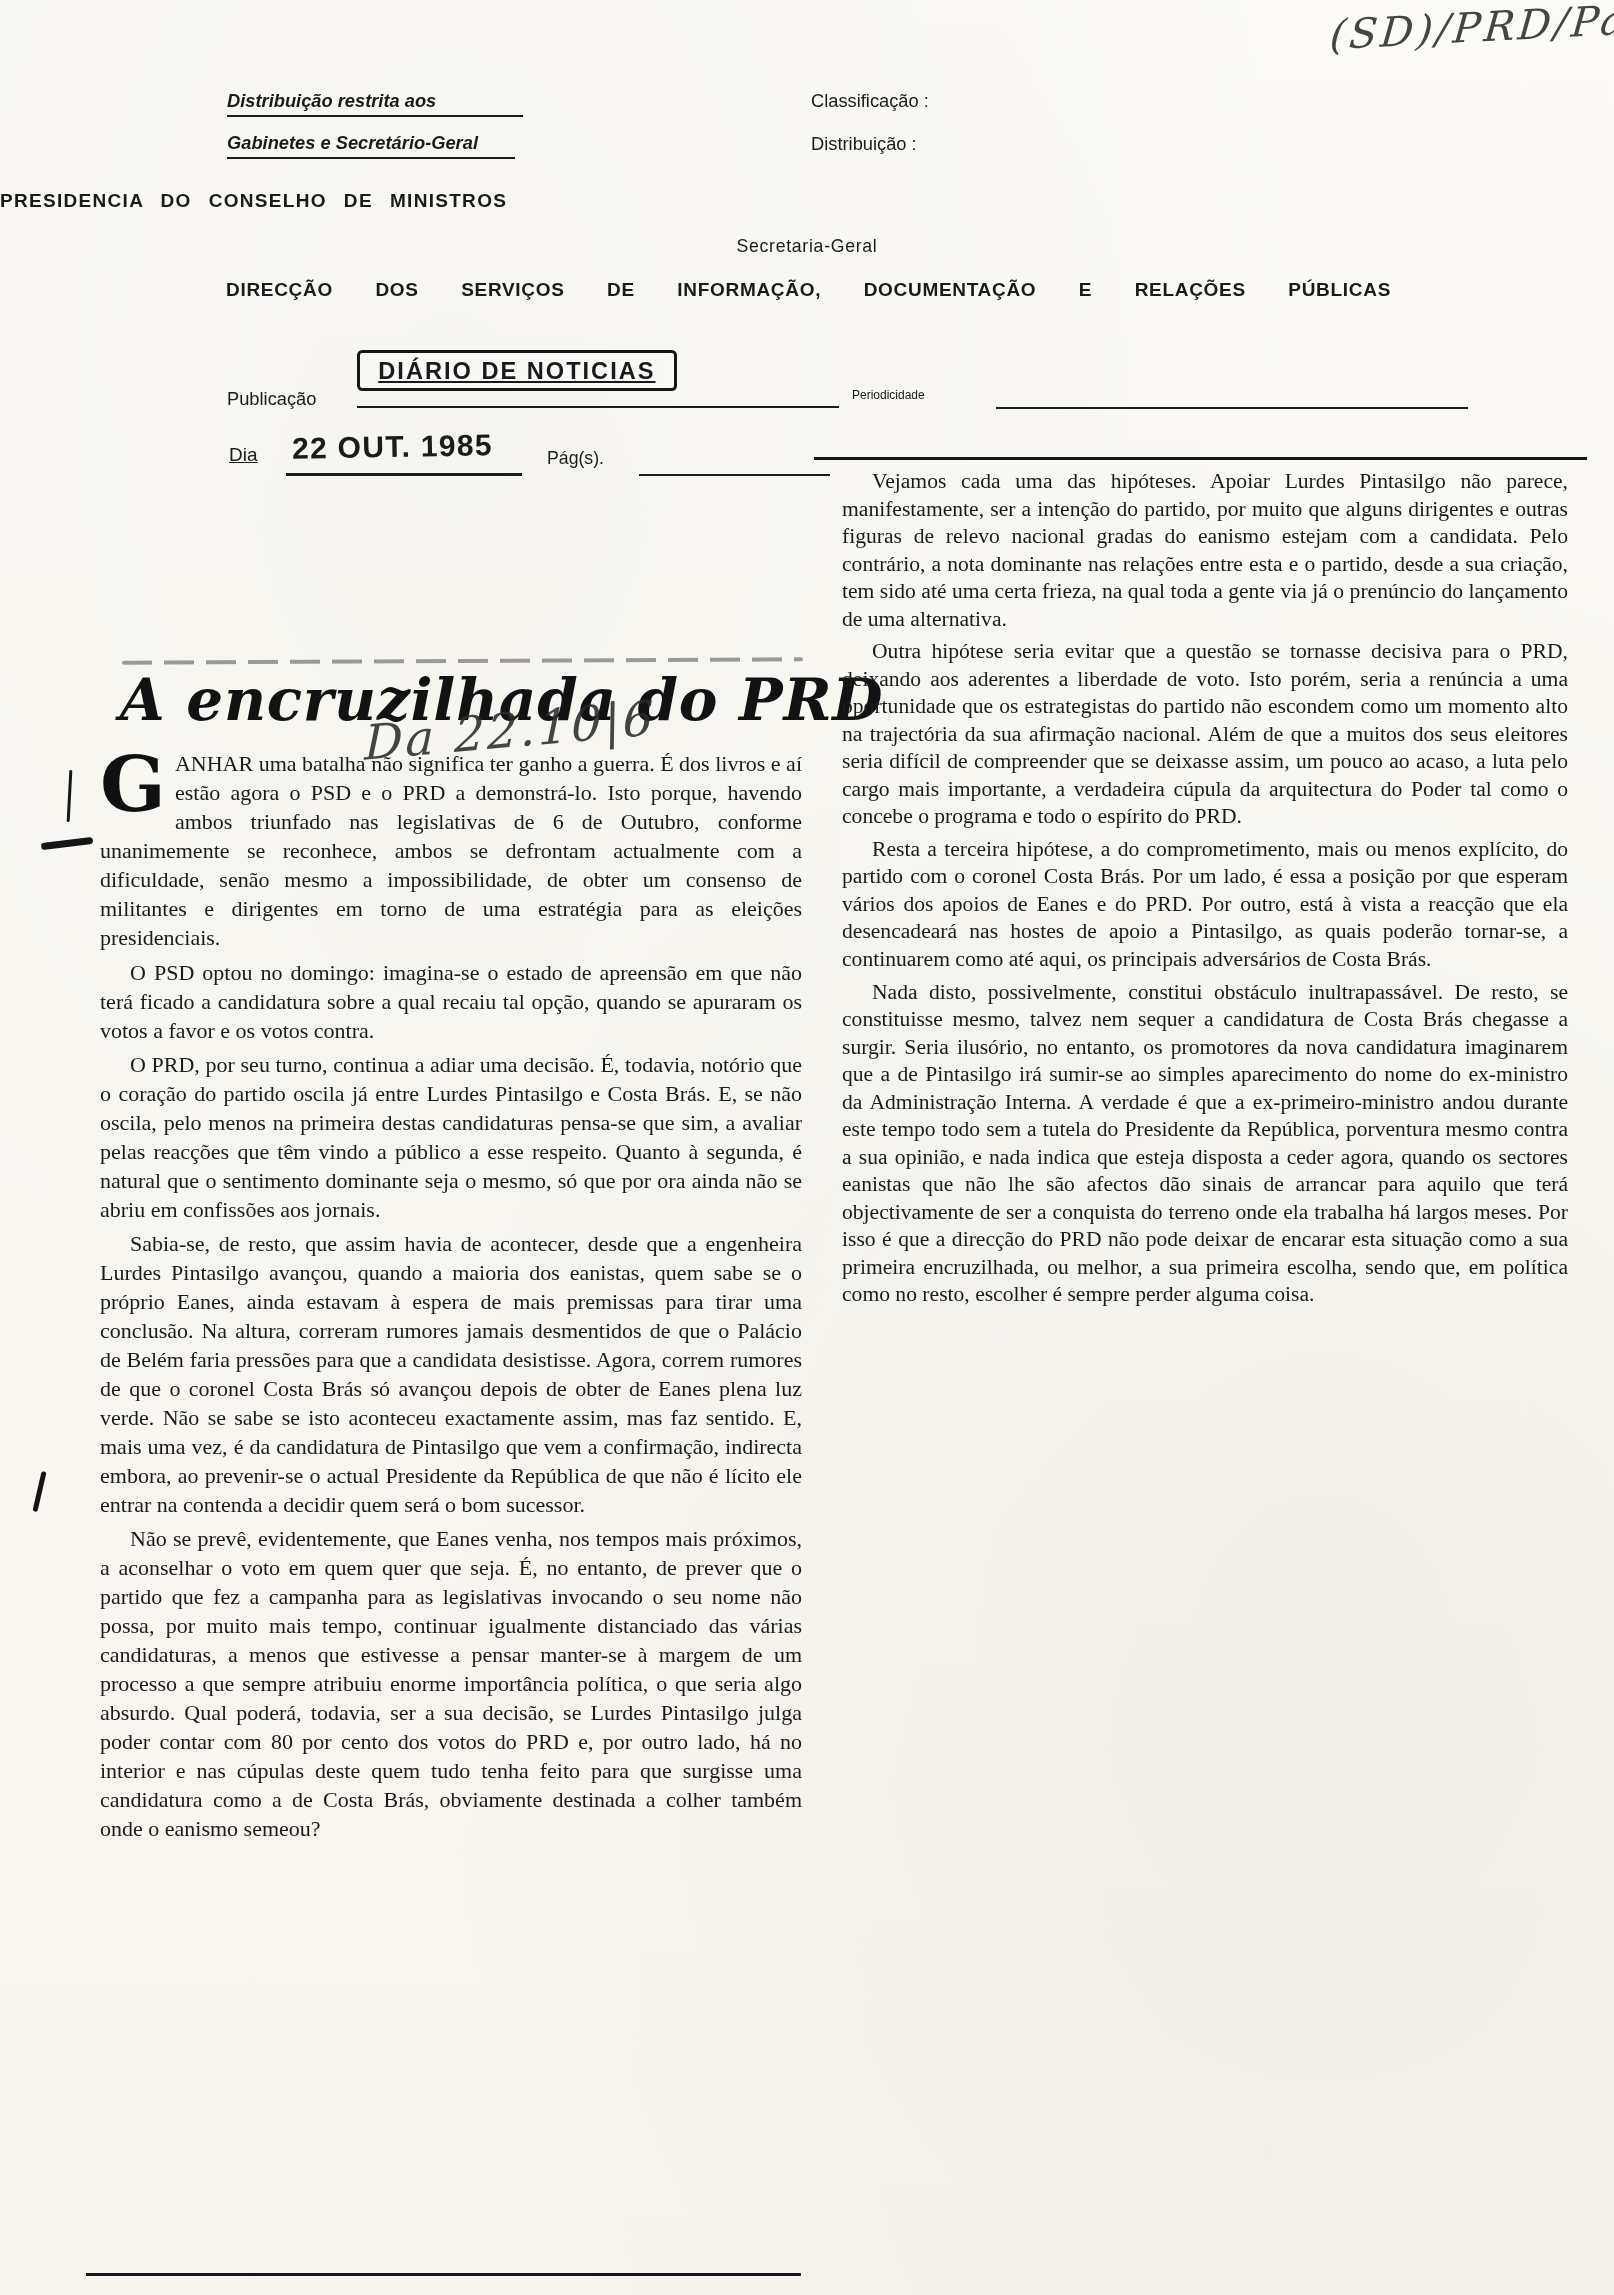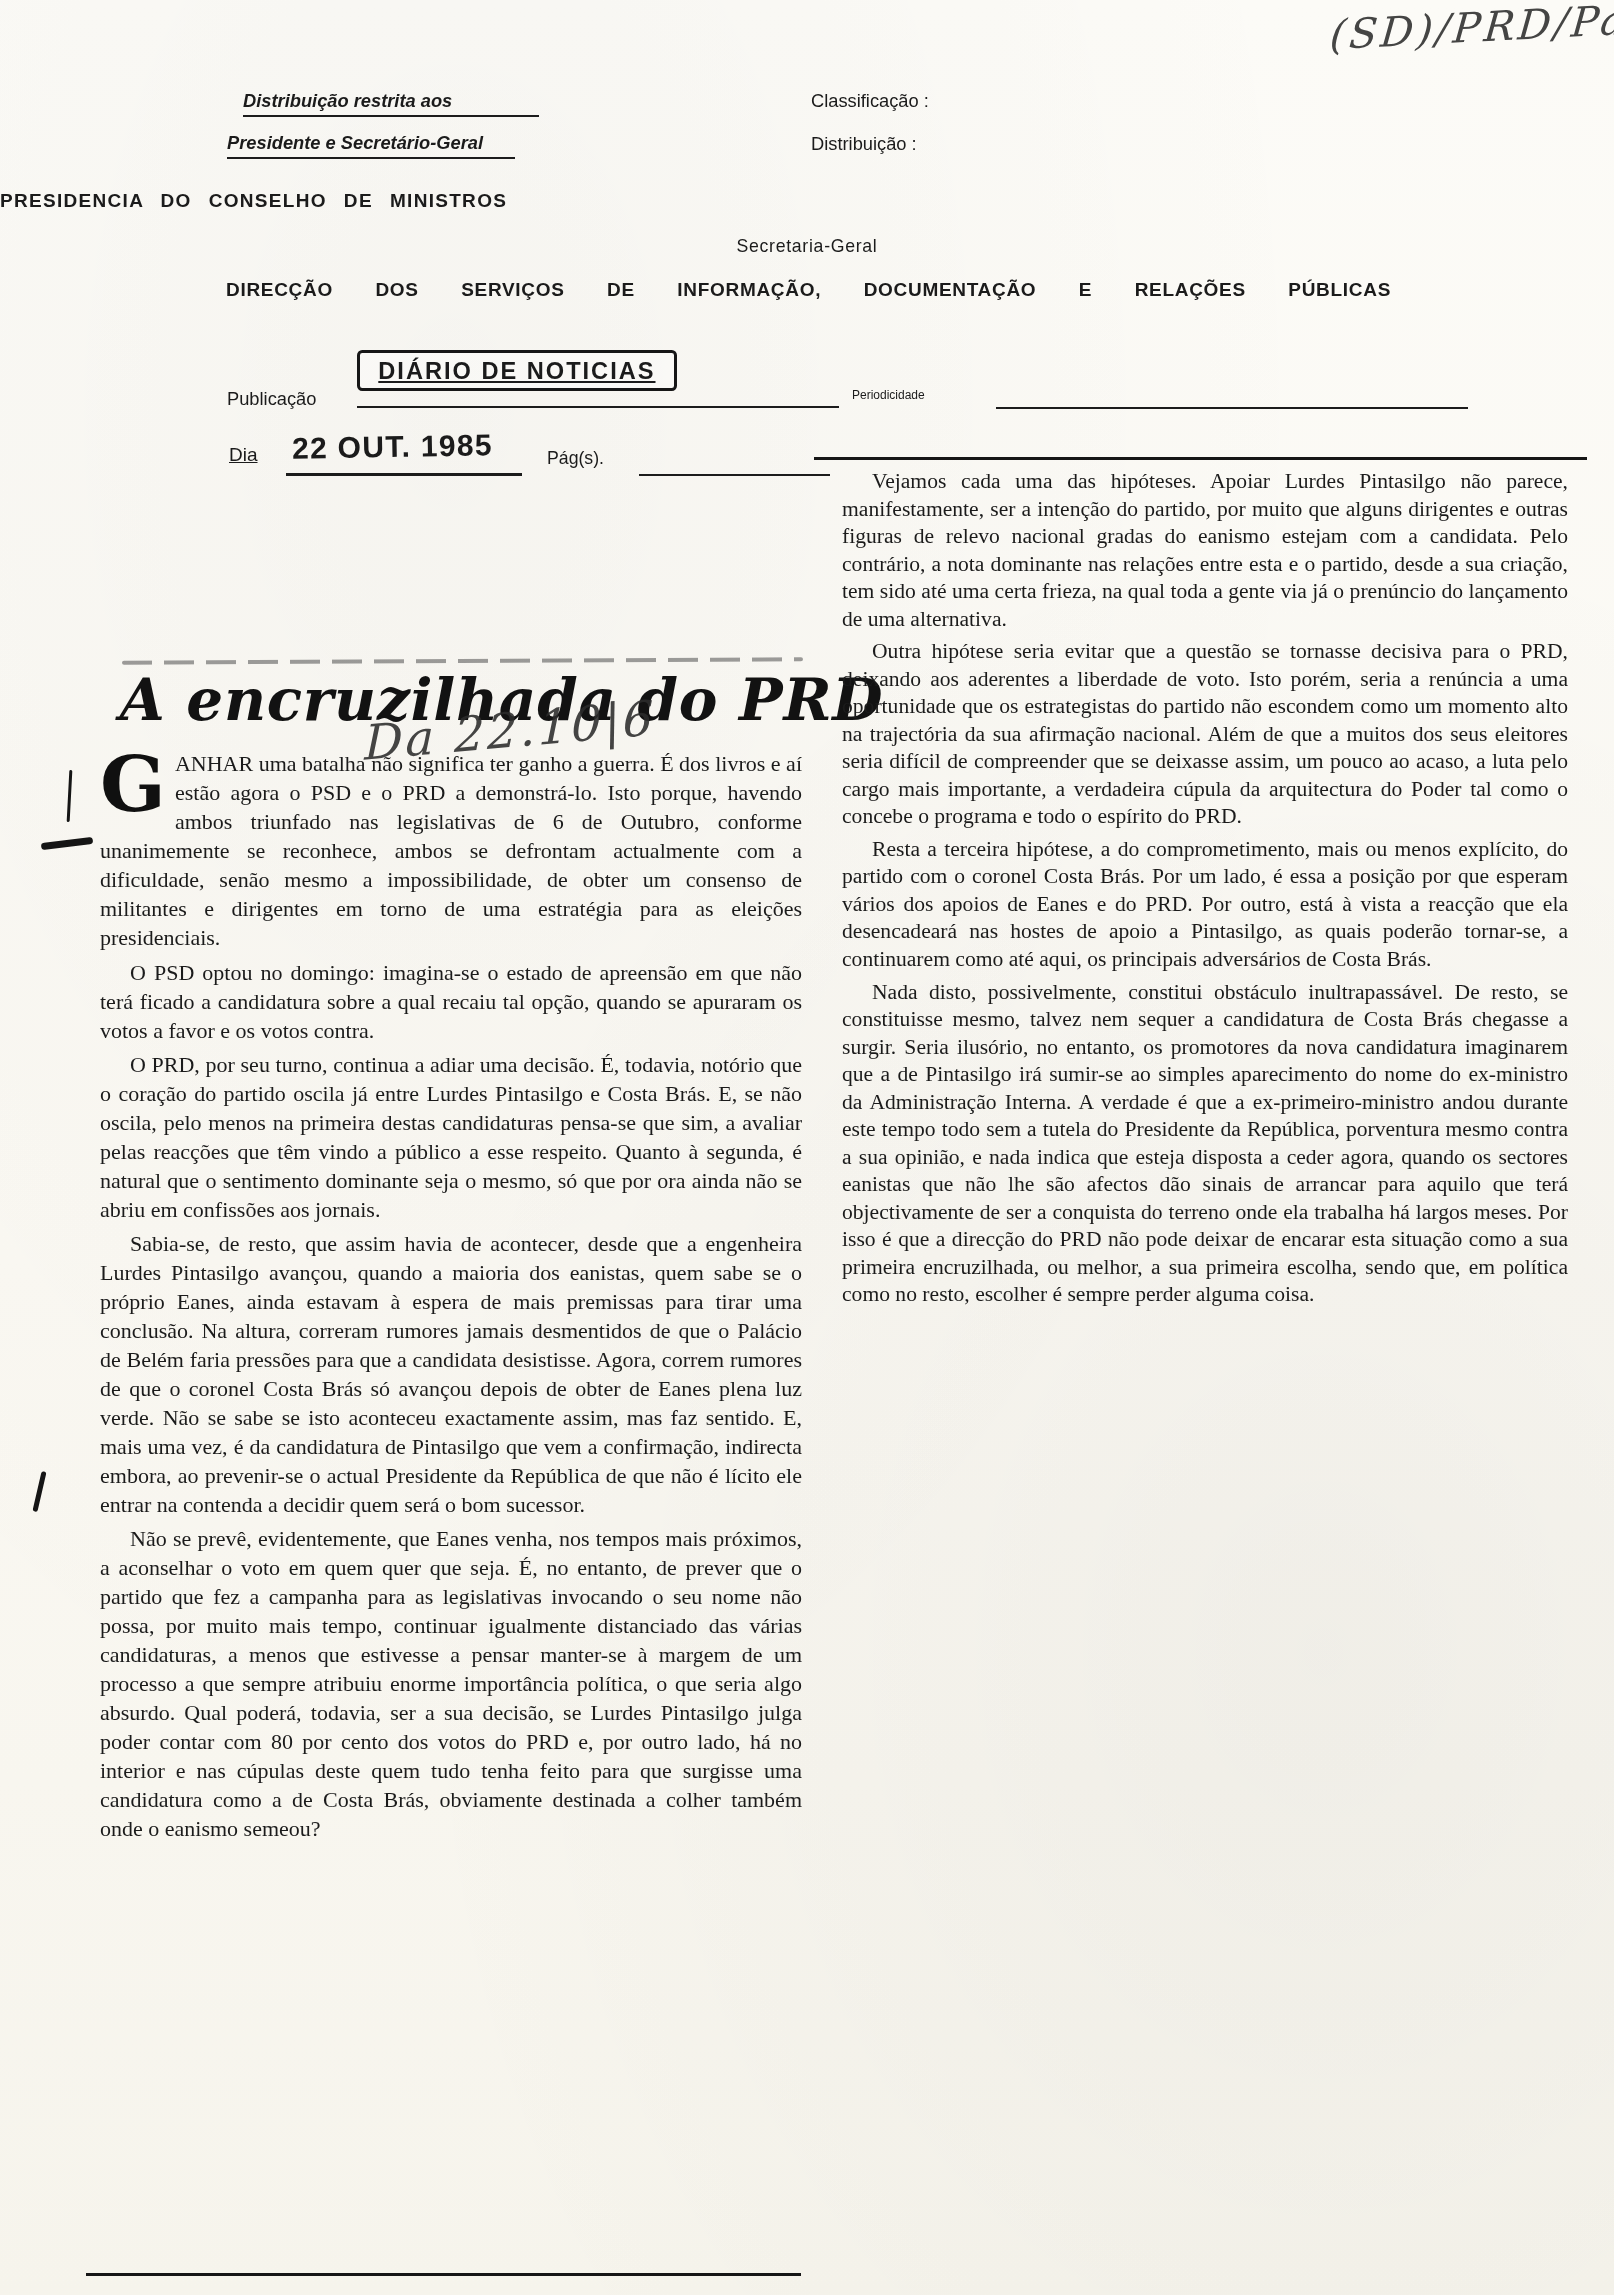--- a/index.html
+++ b/index.html
@@ -29,21 +29,21 @@
     color:#2c2c2c;
     opacity:.88;
     white-space:nowrap;
   }
   .hw-top { left:1330px; top:2.6px; font-size:41px; letter-spacing:3.3px; transform:rotate(-3deg) skewX(-8deg); }
   .hw-date { left:364px; top:702px; font-size:48px; letter-spacing:2.6px; transform:rotate(-5deg) skewX(-6deg); z-index:5; }
 
   
   .restricted { left:227px; top:90px; font-size:18.3px; font-style:italic; font-weight:700; }
   .restricted .rline { border-bottom:2px solid #1c1c1c; padding-bottom:3.3px; margin-bottom:14.4px; }
-  .rline1 { width:296px;margin-left:16px; }
+  .rline1 { width:296px; }
   .rline2 { width:288px; }
 
   .class-block { left:811px; top:90px; font-size:18.3px; }
   .class-block div { margin-bottom:21px; }
 
   .org-title { left:0; top:190px; width:100%; text-align:left; font-size:19px; font-weight:700; letter-spacing:1.3px; word-spacing:10.5px; }
   .org-subtitle { left:0; top:236px; width:100%; text-align:center; font-size:17.7px; letter-spacing:0.7px; }
   .direction { left:226px; top:279px; width:1165px; font-size:19px; font-weight:700; letter-spacing:0.7px; text-align:justify; text-align-last:justify; }
   .division { left:0; top:329px; width:100%; text-align:center; font-size:15px; letter-spacing:4.6px; color:#3c3c3c; }
 
@@ -108,21 +108,21 @@
 </style>
 </head>
 <body>
 
 <div class="page">
 
   <div class="hw hw-top">(SD)/PRD/Pa·</div>
 
   <div class="abs restricted sans">
     <div class="rline rline1">Distribuição restrita aos</div>
-    <div class="rline rline2">Presidente e Secretário-Geral</div>
+    <div class="rline rline2">Gabinetes e Secretário-Geral</div>
   </div>
 
   <div class="abs class-block sans">
     <div>Classificação :</div>
     <div>Distribuição :</div>
   </div>
 
   <div class="abs org-title sans">PRESIDENCIA DO CONSELHO DE MINISTROS</div>
   <div class="abs org-subtitle sans">Secretaria-Geral</div>
   <div class="abs direction sans">DIRECÇÃO DOS SERVIÇOS DE INFORMAÇÃO, DOCUMENTAÇÃO E RELAÇÕES PÚBLICAS</div>

